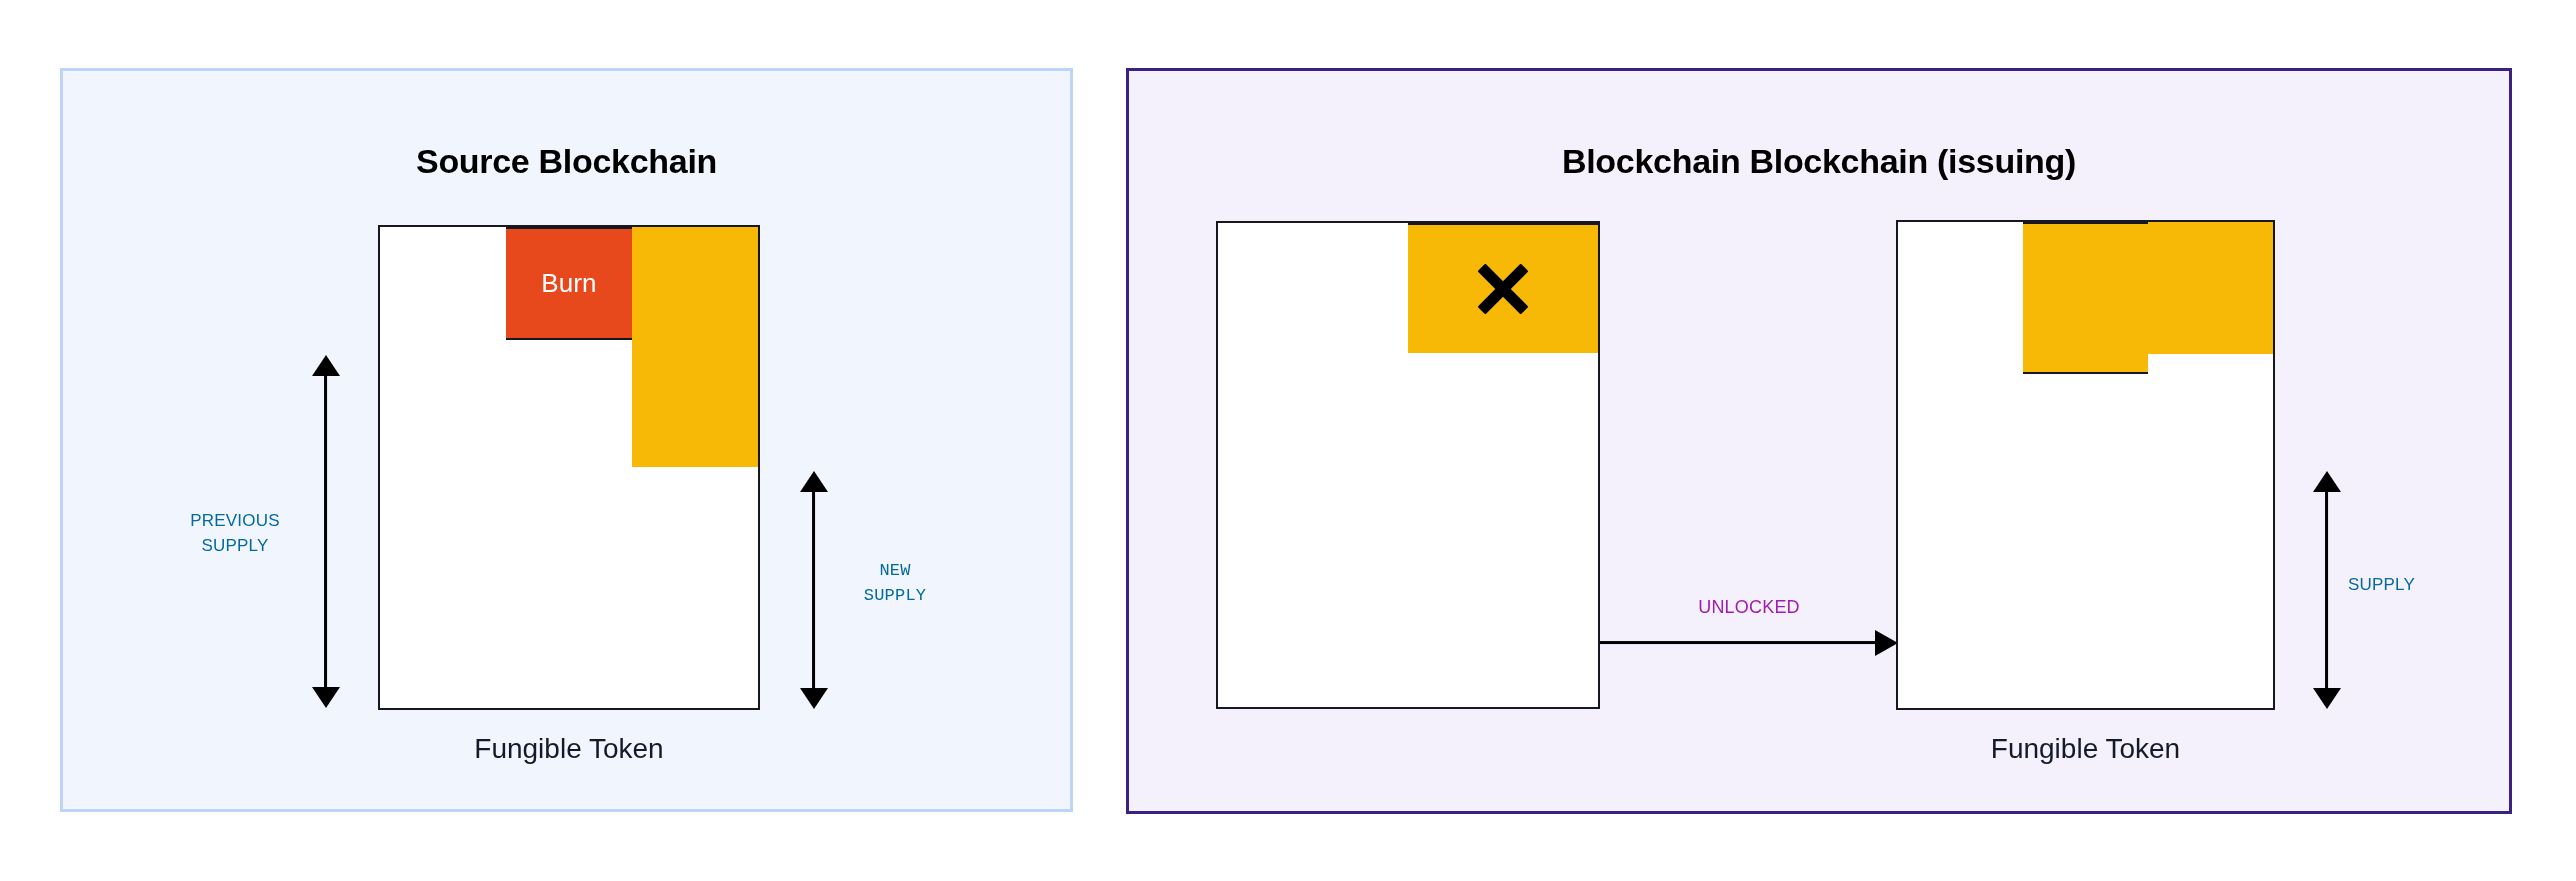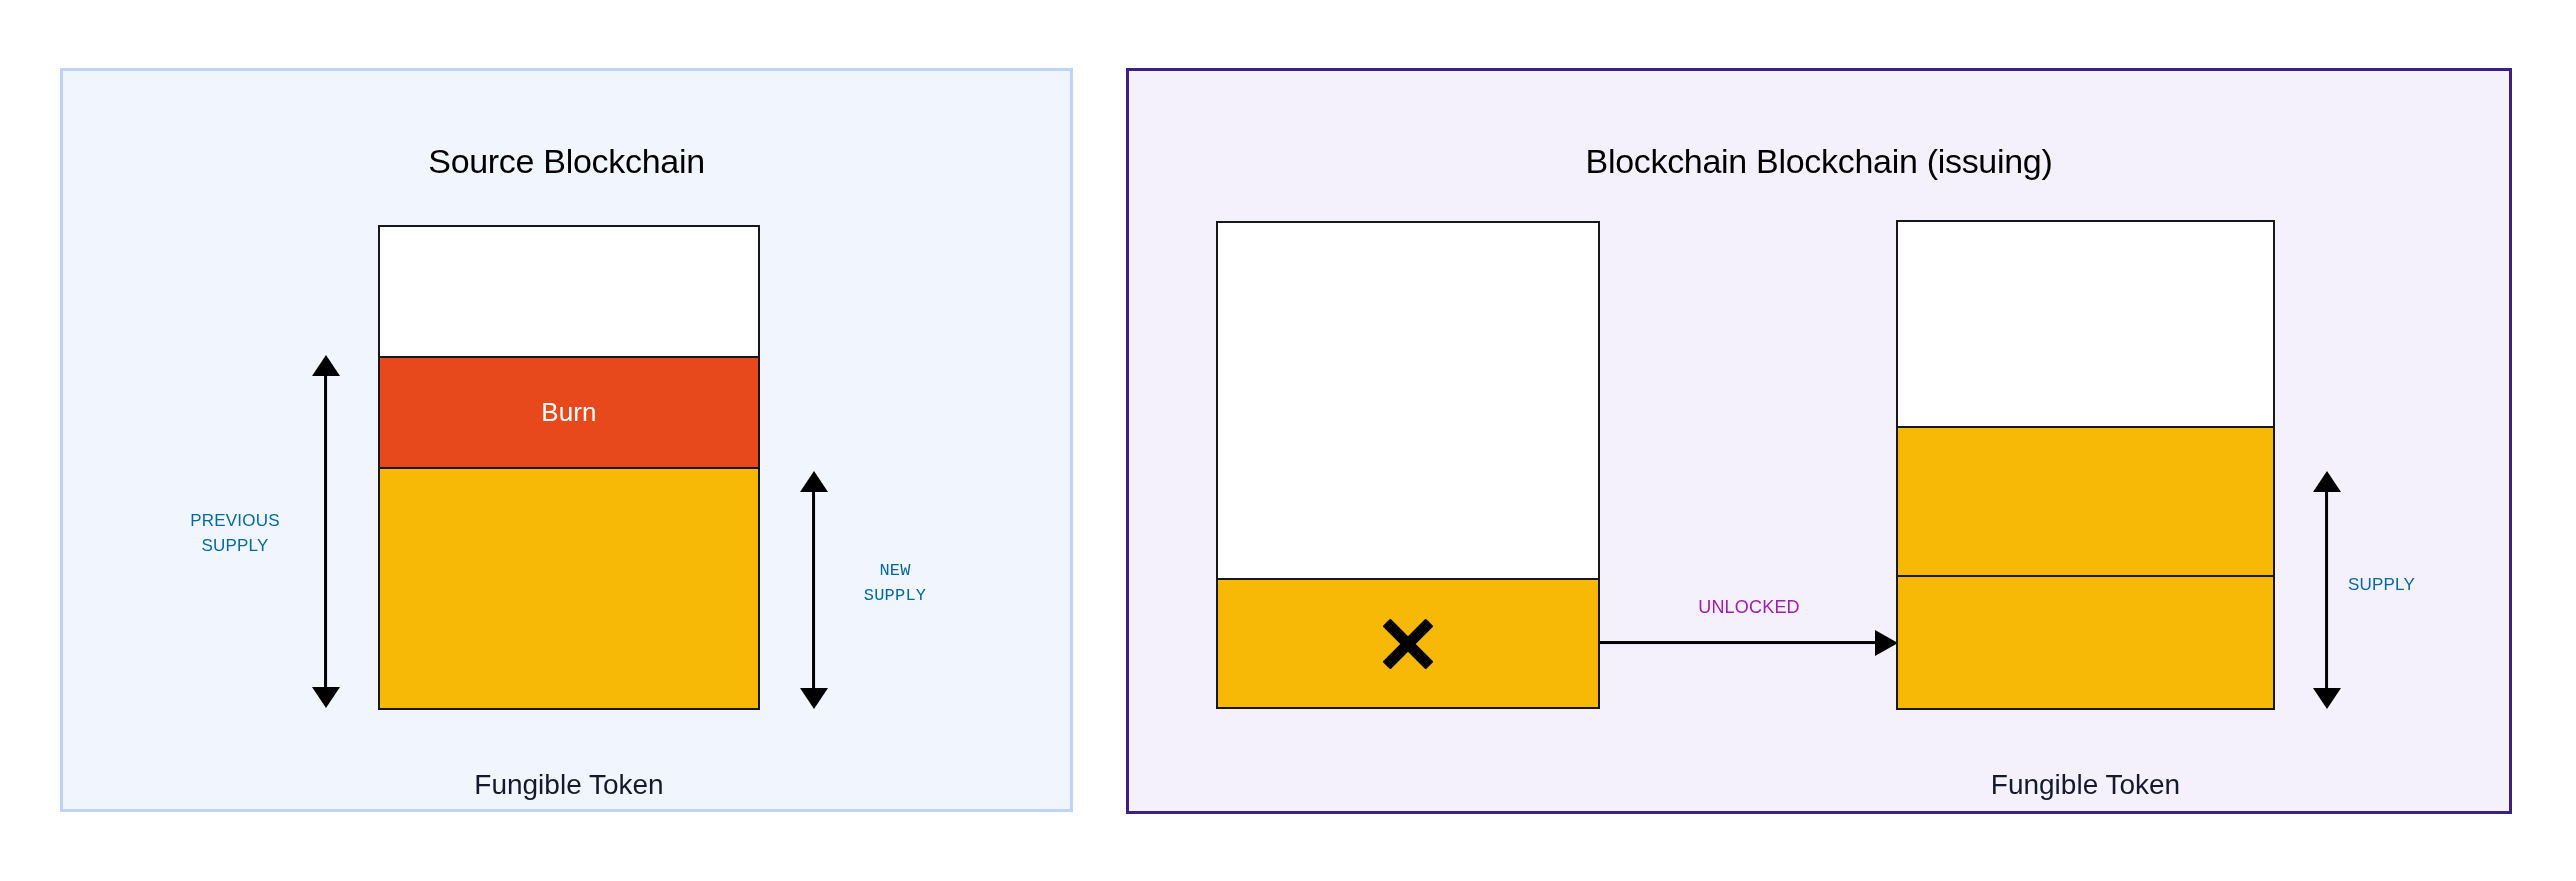--- a/index.html
+++ b/index.html
@@ -38,37 +38,37 @@
     width: 1386px;
     height: 746px;
     background: #f4f1fd;
     border: 3.9px solid #3b2182;
   }
 
   .panel-title {
     position: absolute;
     width: 100%;
     text-align: center;
-    font-weight: normal;
+    font-weight: bold;
     font-size: 34px;
     letter-spacing: -0.3px;
     color: #000000;
     white-space: nowrap;
   }
   #panel-source .panel-title  { top: 71px; left: 0; }
   #panel-destination .panel-title { top: 71px; left: 0; }
 
   
   .bar {
     position: absolute;
     box-sizing: border-box;
     border: 2.8px solid #17171f;
     background: #ffffff;
     display: flex;
-    flex-direction: column;
+    flex-direction: row;
     justify-content: flex-end;
   }
   .seg {
     box-sizing: border-box;
     width: 100%;
     display: flex;
     align-items: center;
     justify-content: center;
   }
   .seg-white  { background: #ffffff; }
@@ -95,21 +95,20 @@
     left: 1896px; top: 220px;  width: 379px;  height: 490px;
   }
 
   
   .bar-caption {
     position: absolute;
     text-align: center;
     font-size: 28px;
     color: #141a2a;
     white-space: nowrap;
-    margin-top: 36px;
   }
 
   
   .x-mark {
     position: relative;
     width: 53px;
     height: 53px;
   }
   .x-mark span {
     position: absolute;

